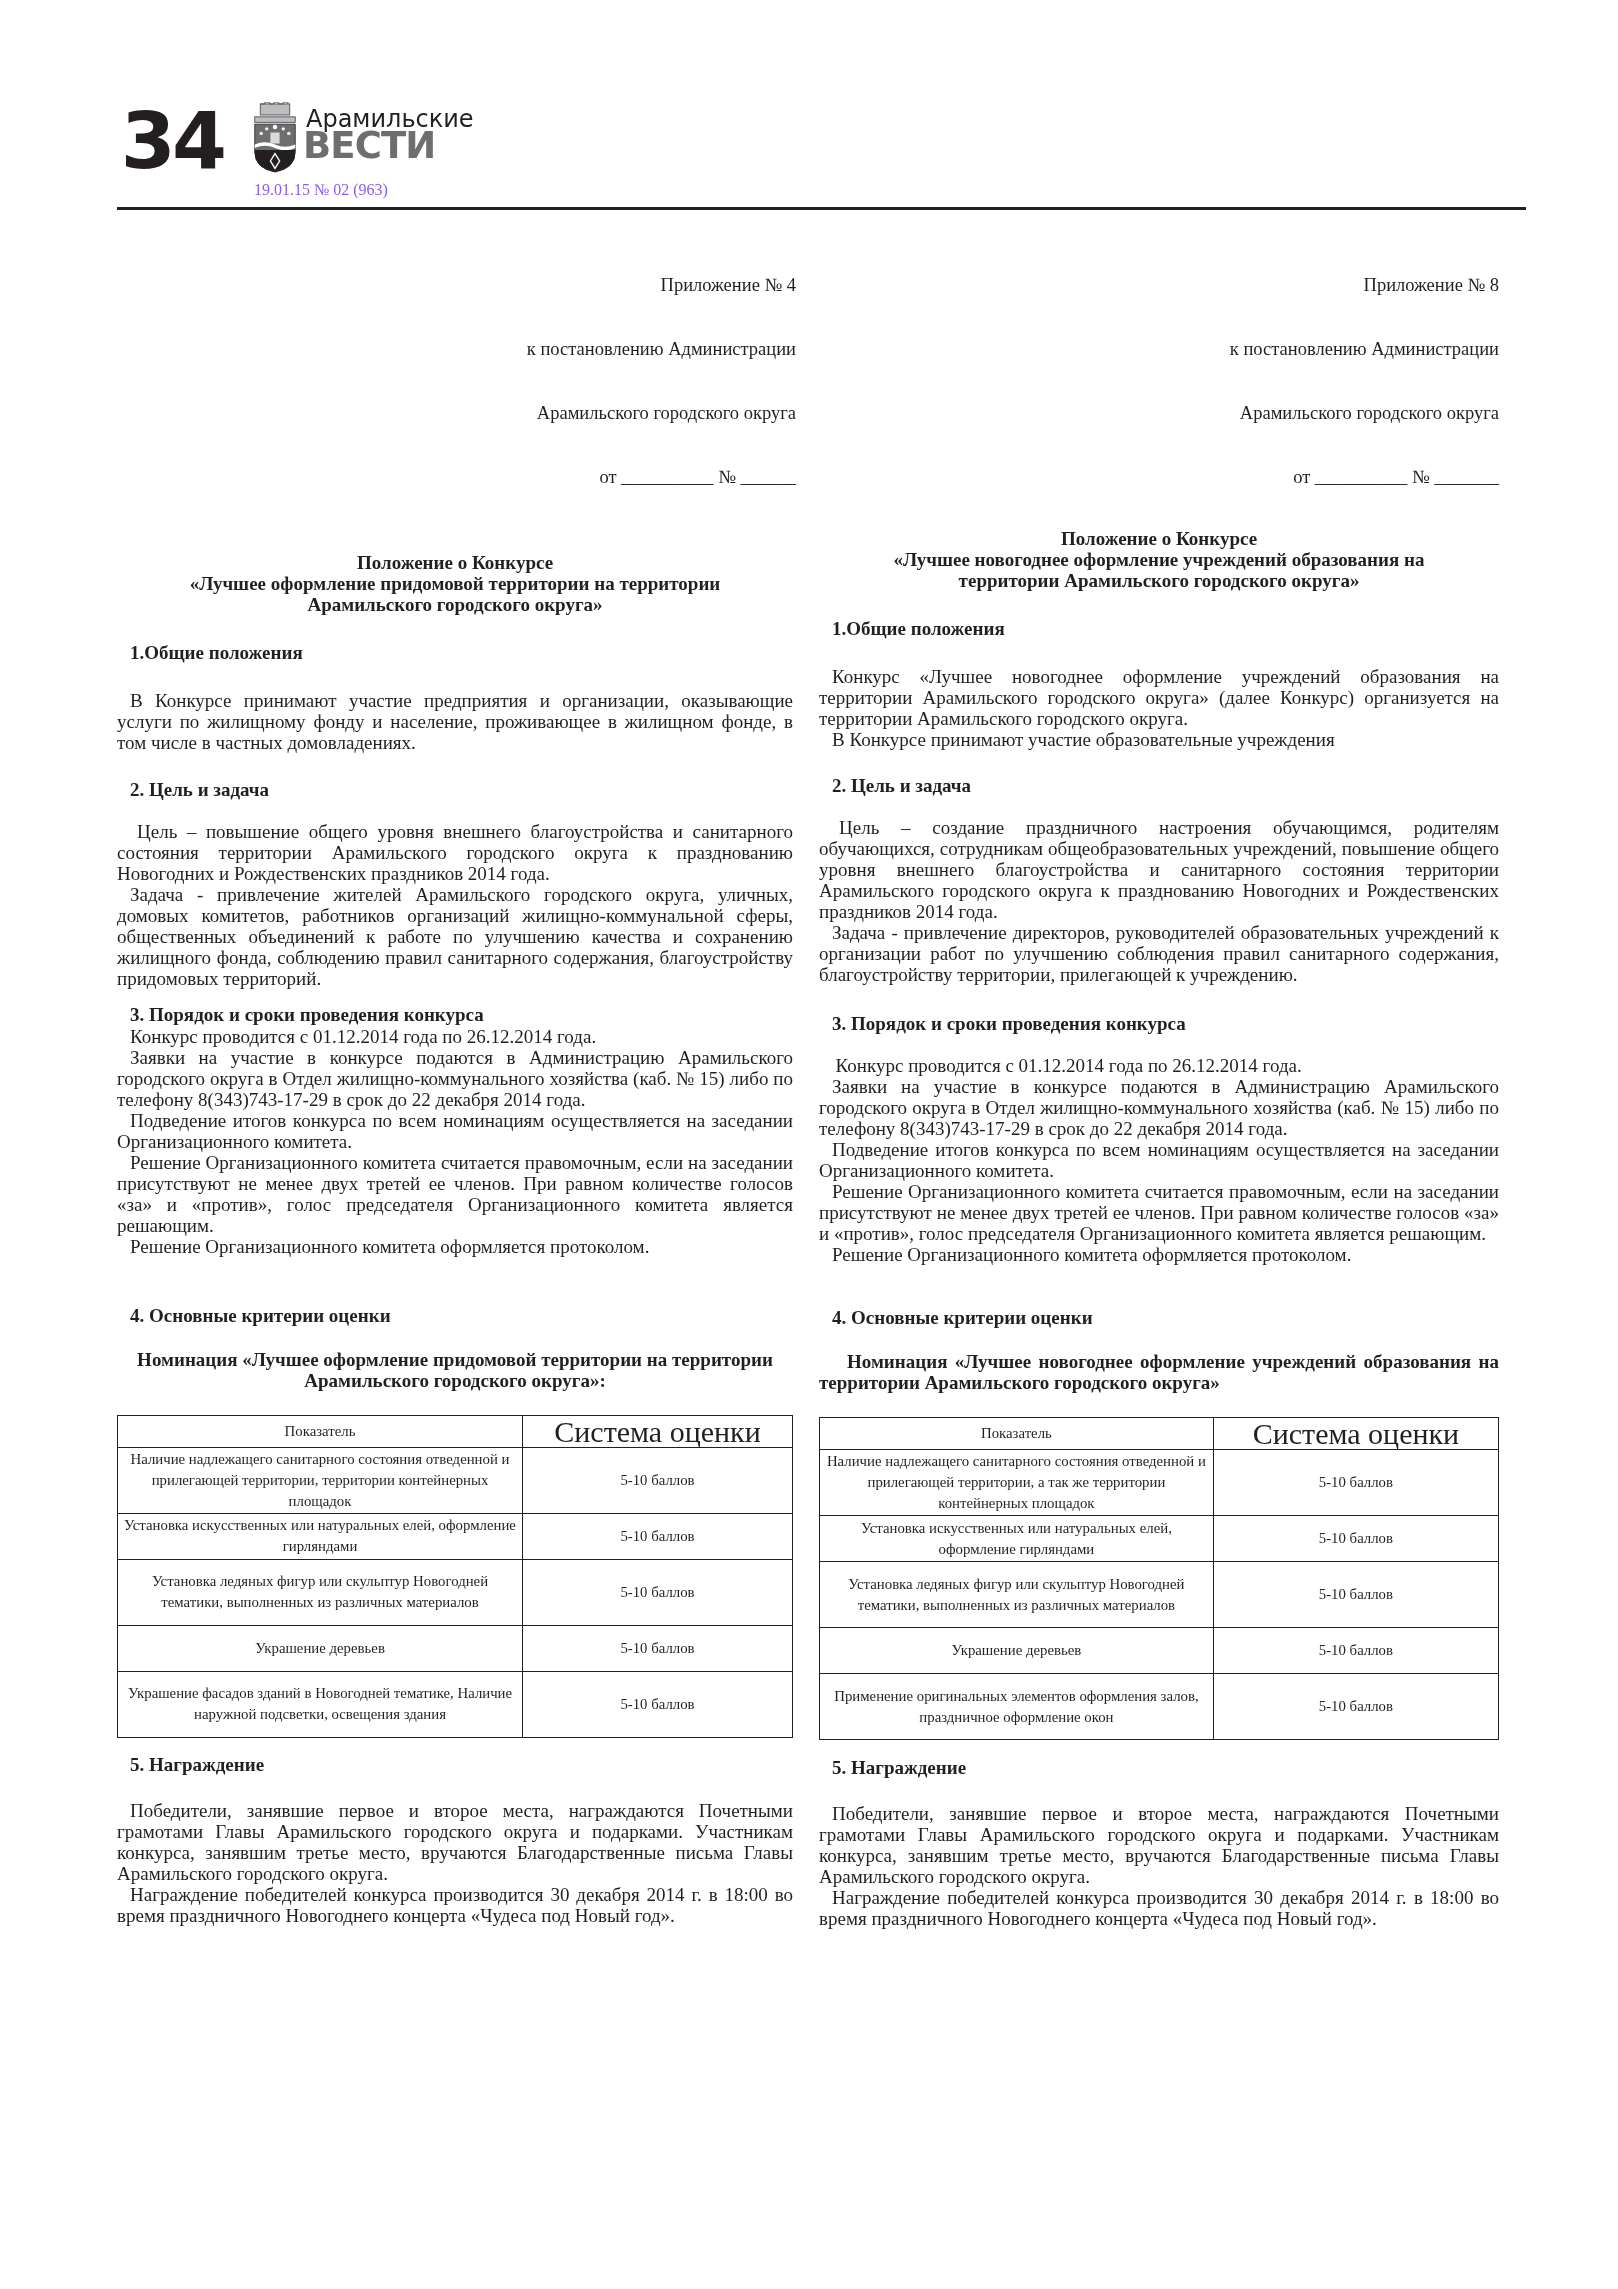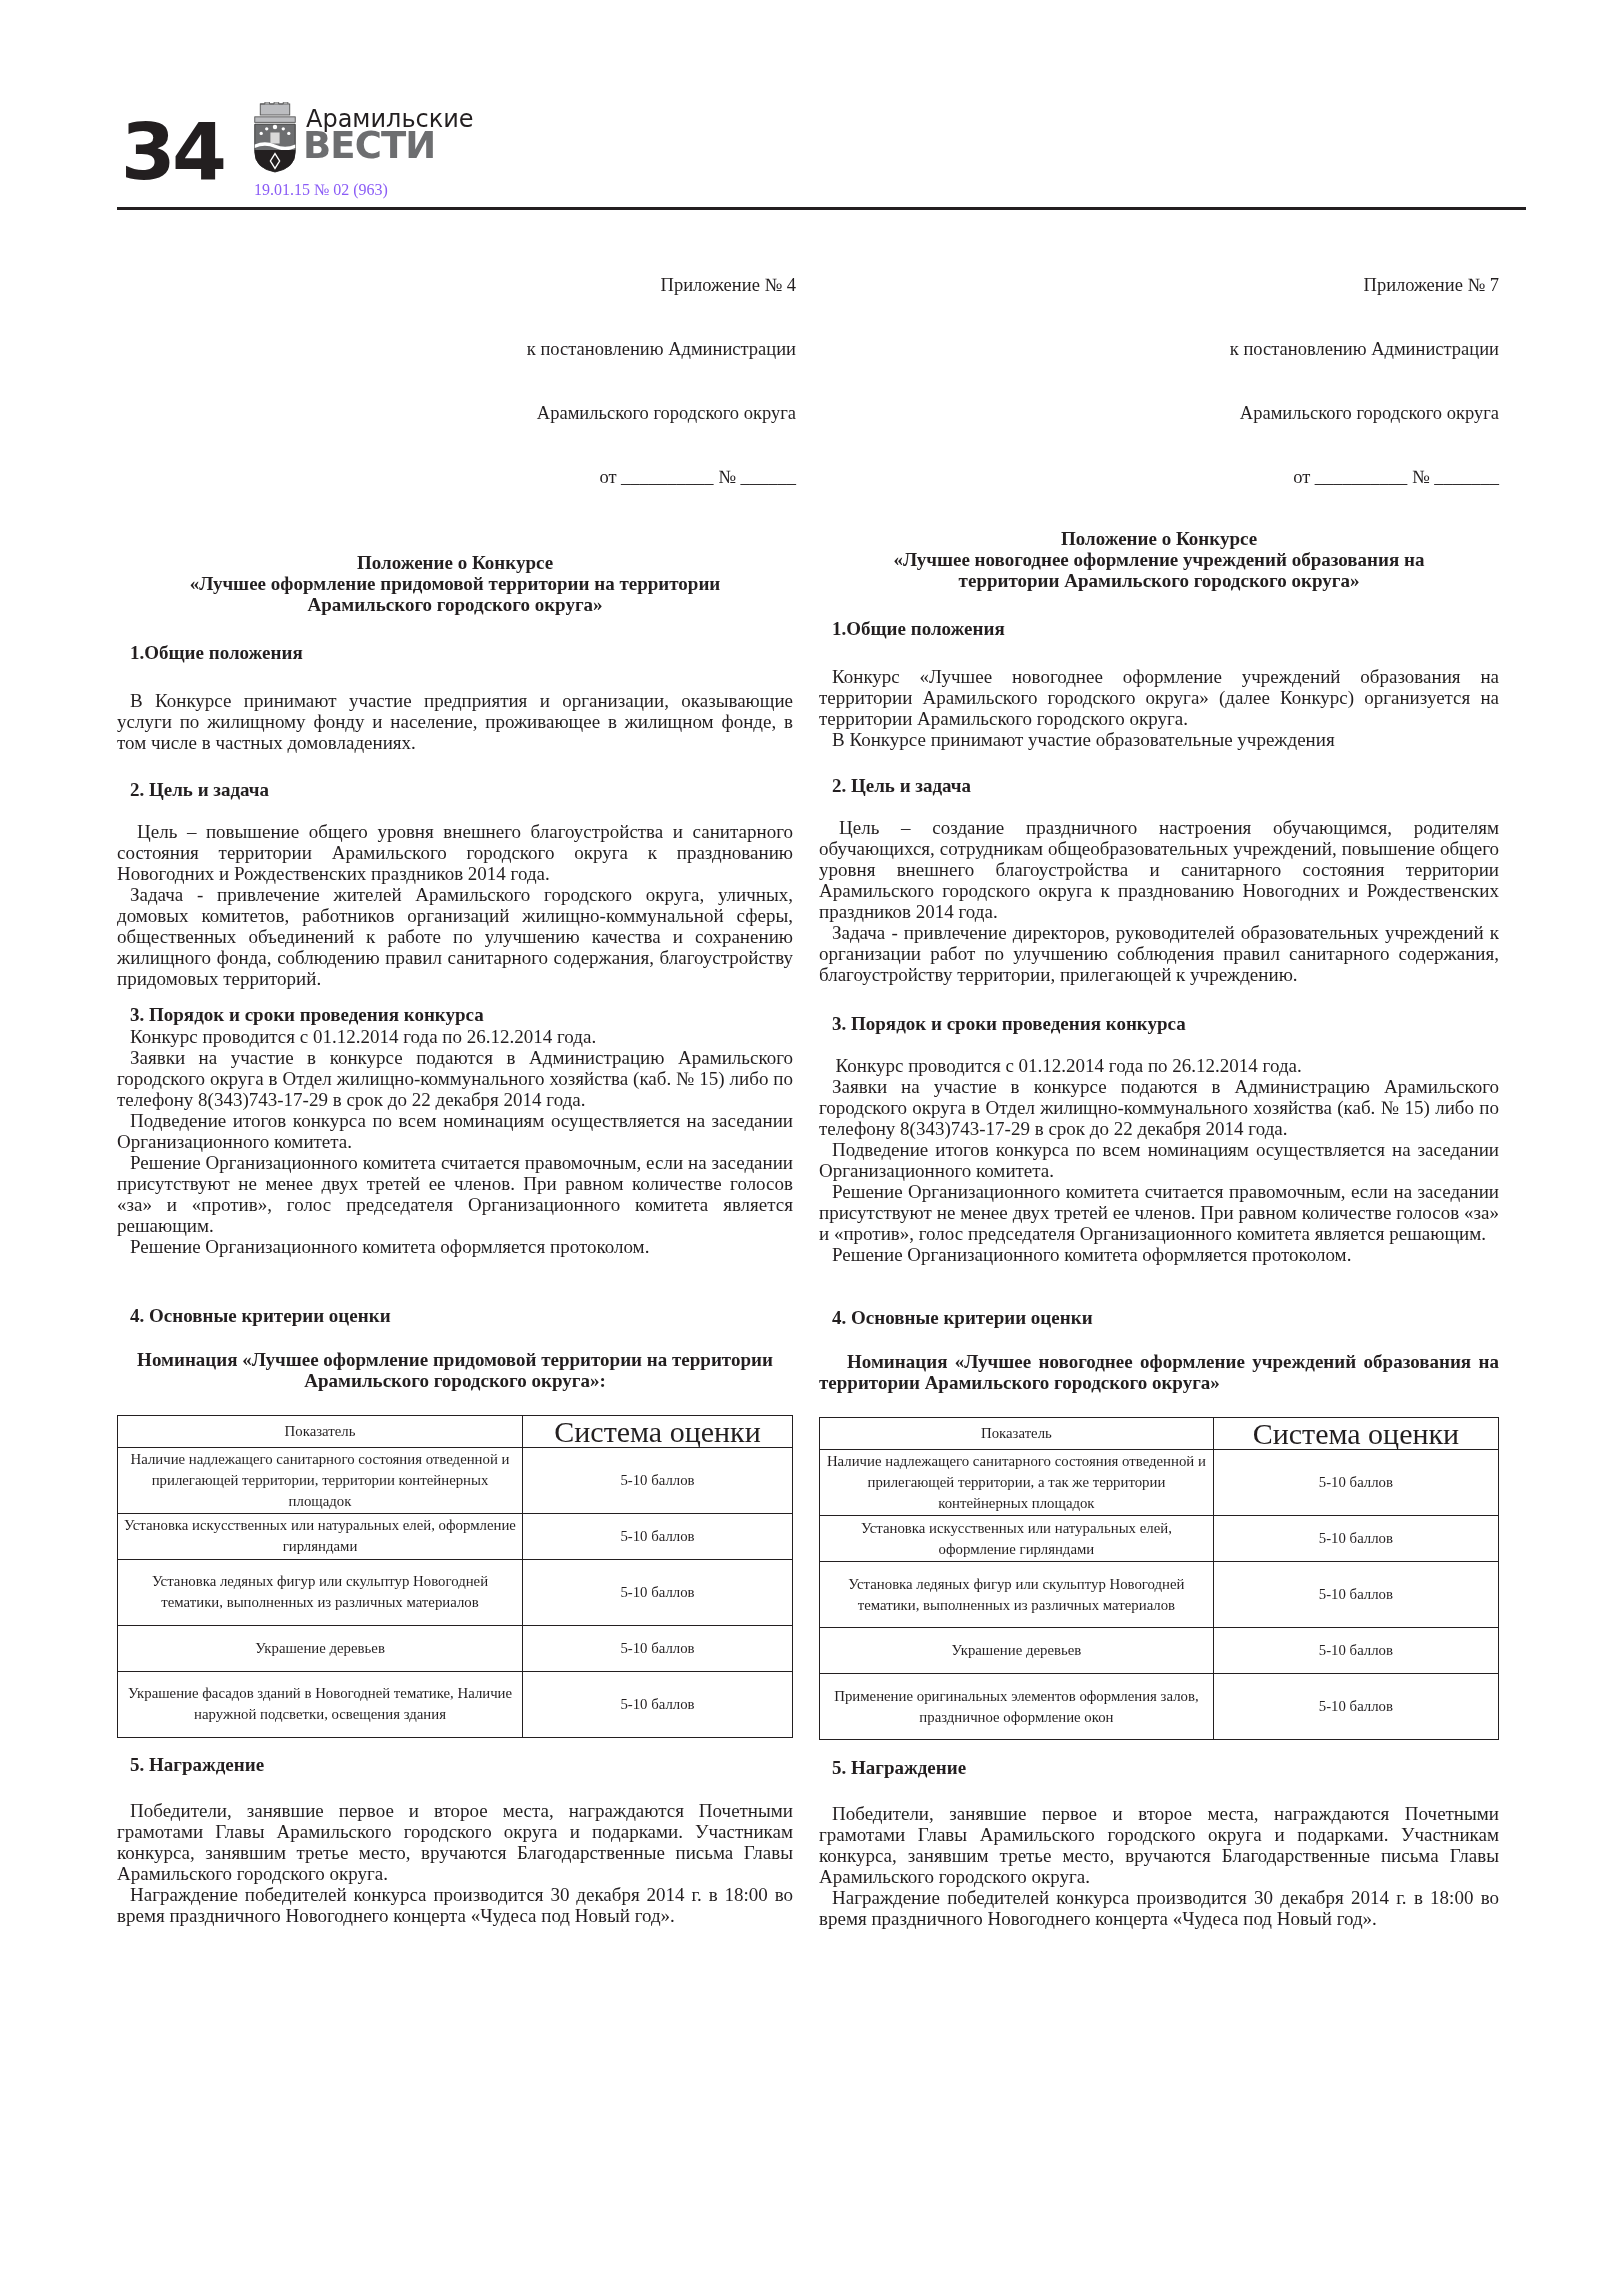--- a/index.html
+++ b/index.html
@@ -3,21 +3,21 @@
 <meta charset="utf-8">
 <style>
   html, body { margin: 0; padding: 0; background: #ffffff; }
   body {
     width: 1619px; height: 2290px; position: relative; overflow: hidden;
     font-family: "Liberation Serif", serif; color: #231f20;
   }
   
   .masthead { position: absolute; left: 117px; top: 100px; width: 1409px; height: 109px; }
   .page-num {
-    position: absolute; left: 3.7px; top: 11px;
+    position: absolute; left: 3.7px; top: 0;
     font-family: "DejaVu Sans", sans-serif; font-weight: bold;
     font-size: 79px; line-height: 83px; letter-spacing: -3.7px; color: #231f20;
   }
   .crest { position: absolute; left: 135px; top: 1.8px; width: 46px; height: 72px; }
   .brand-top {
     position: absolute; left: 189px; top: 5.5px;
     font-family: "DejaVu Sans", sans-serif; font-size: 24px; line-height: 26px; color: #231f20;
   }
   .brand-main {
     position: absolute; left: 186px; top: 19px;
@@ -148,21 +148,21 @@
 
   <div class="section-h" style="margin-top:16.6px;">5. Награждение</div>
   <div style="margin-top:24px;">
     <p class="para">Победители, занявшие первое и второе места, награждаются Почетными грамотами Главы Арамильского городского округа и подарками. Участникам конкурса, занявшим третье место, вручаются Благодарственные письма Главы Арамильского городского округа.</p>
     <p class="para">Награждение победителей конкурса производится 30 декабря 2014 г. в 18:00 во время праздничного Новогоднего концерта «Чудеса под Новый год».</p>
   </div>
 </div>
 
 <div class="col col-right">
   <div class="appendix" style="margin-top:30px;">
-    <div>Приложение № 7</div>
+    <div>Приложение № 8</div>
     <div>к постановлению Администрации</div>
     <div>Арамильского городского округа</div>
     <div>от __________ № _______</div>
   </div>
 
   <div class="doc-title" style="margin-top:41px;">
     <div>Положение о Конкурсе</div>
     <div>«Лучшее новогоднее оформление учреждений образования на</div>
     <div>территории Арамильского городского округа»</div>
   </div>

